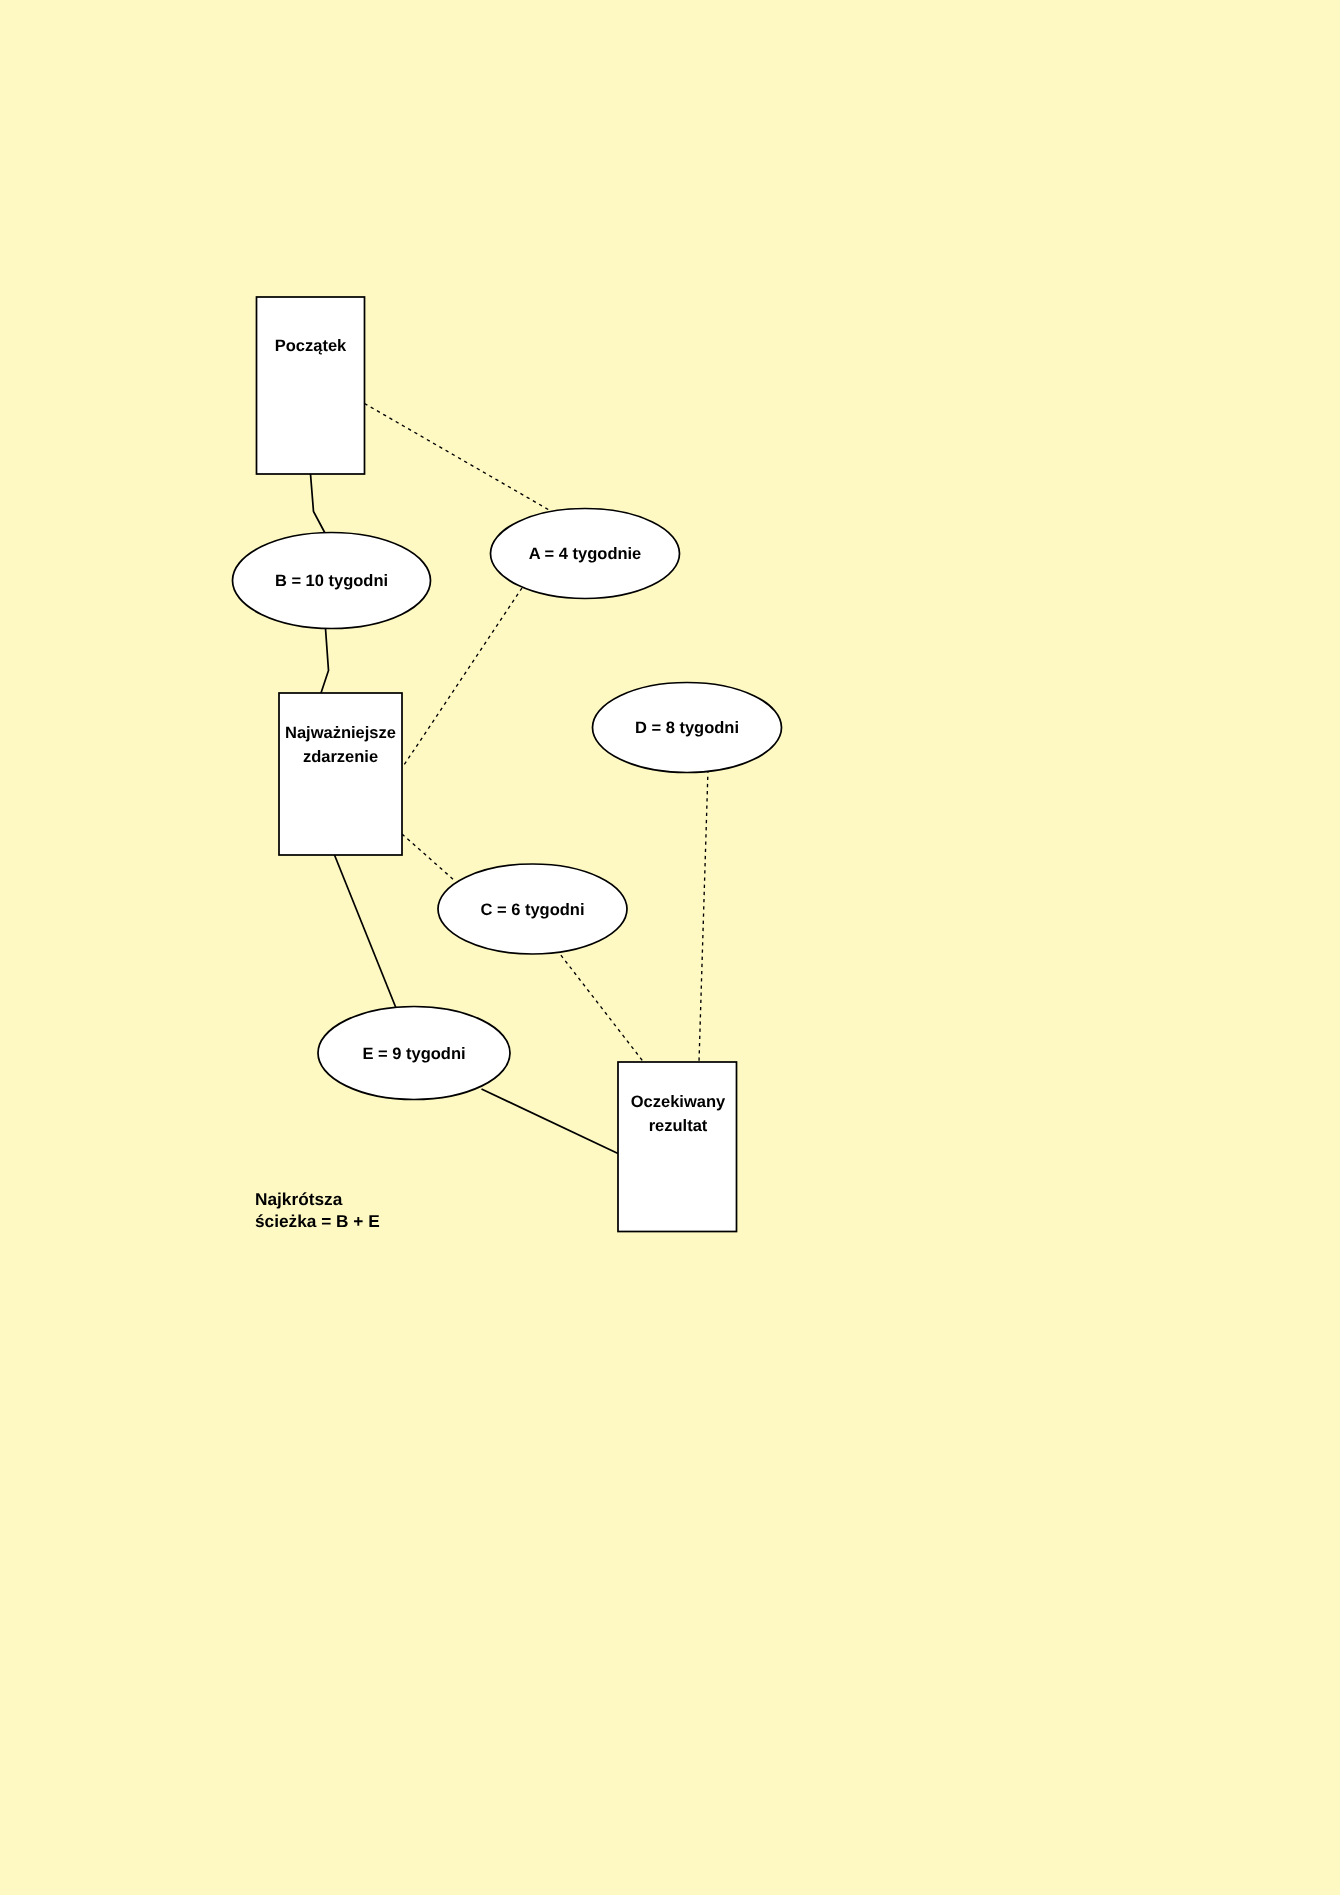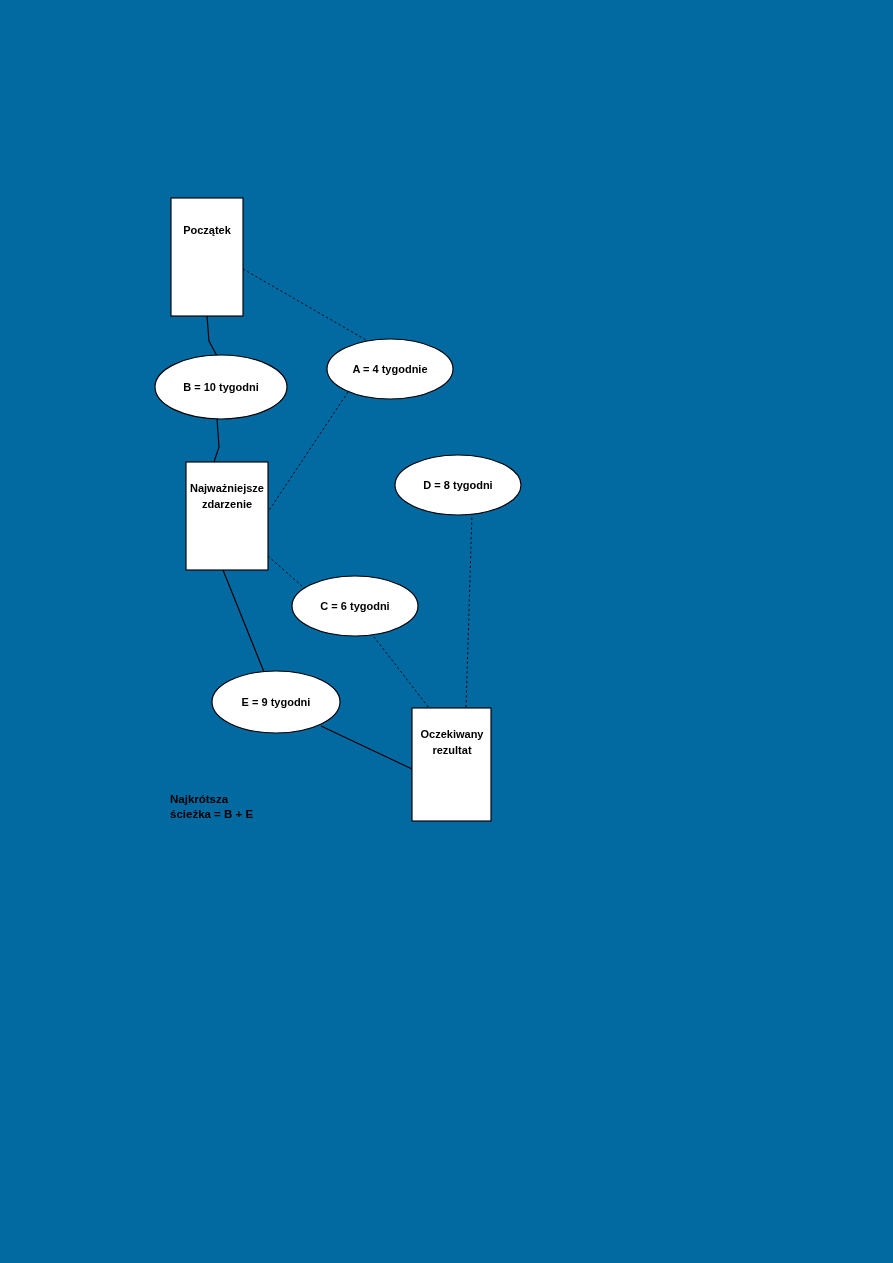--- a/index.html
+++ b/index.html
@@ -4,21 +4,21 @@
 <style>
   html, body {
     margin: 0;
     padding: 0;
     background: #ffffff;
   }
   #page {
     position: relative;
     width: 893px;
     height: 1263px;
-    background: #0369a1;
+    background: #fef9c3;
     font-family: "Liberation Sans", sans-serif;
     overflow: hidden;
   }
   #diagram-svg {
     position: absolute;
     left: 0;
     top: 0;
     width: 893px;
     height: 1263px;
   }

